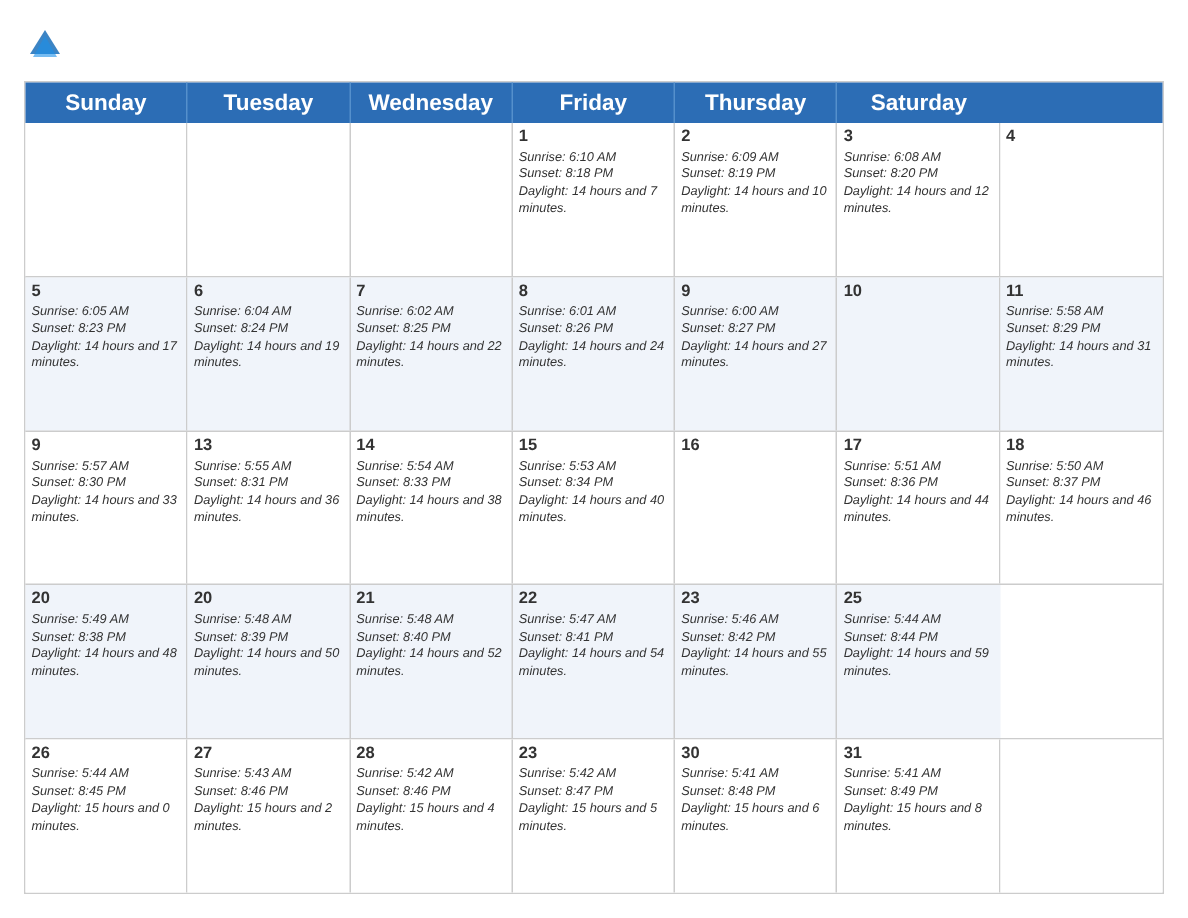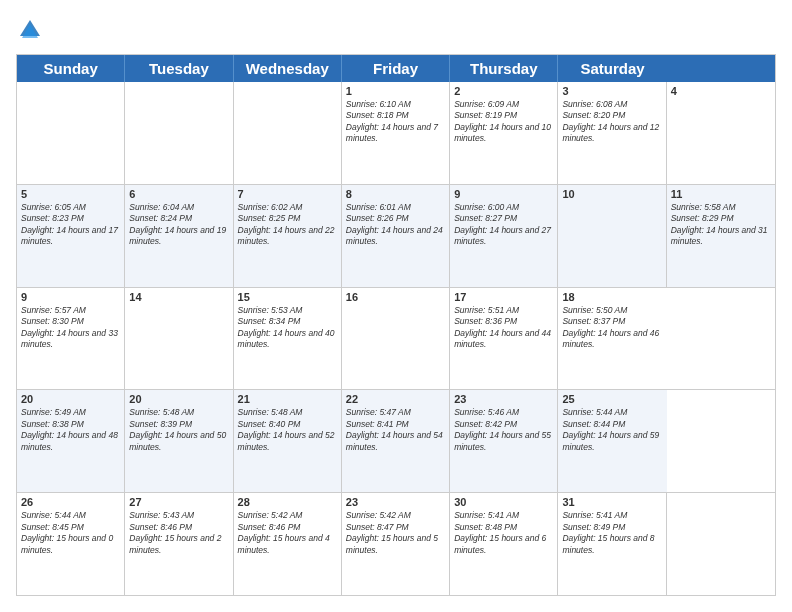--- a/index.html
+++ b/index.html
@@ -193,21 +193,26 @@
             <div class="day-num">11</div>
             <div class="cell-text">Sunrise: 5:58 AM<br>Sunset: 8:29 PM<br>Daylight: 14 hours and 31 minutes.</div>
           </div>
         </div>
         <div class="cal-row">
           <div class="cal-cell">
             <div class="day-num">9</div>
             <div class="cell-text">Sunrise: 5:57 AM<br>Sunset: 8:30 PM<br>Daylight: 14 hours and 33 minutes.</div>
           </div>
           <div class="cal-cell">
+            <div class="day-num">13</div>
+            <div class="cell-text">Sunrise: 5:55 AM<br>Sunset: 8:31 PM<br>Daylight: 14 hours and 36 minutes.</div>
+          </div>
+          <div class="cal-cell">
             <div class="day-num">14</div>
+            <div class="cell-text">Sunrise: 5:54 AM<br>Sunset: 8:33 PM<br>Daylight: 14 hours and 38 minutes.</div>
           </div>
           <div class="cal-cell">
             <div class="day-num">15</div>
             <div class="cell-text">Sunrise: 5:53 AM<br>Sunset: 8:34 PM<br>Daylight: 14 hours and 40 minutes.</div>
           </div>
           <div class="cal-cell">
             <div class="day-num">16</div>
           </div>
           <div class="cal-cell">
             <div class="day-num">17</div>

